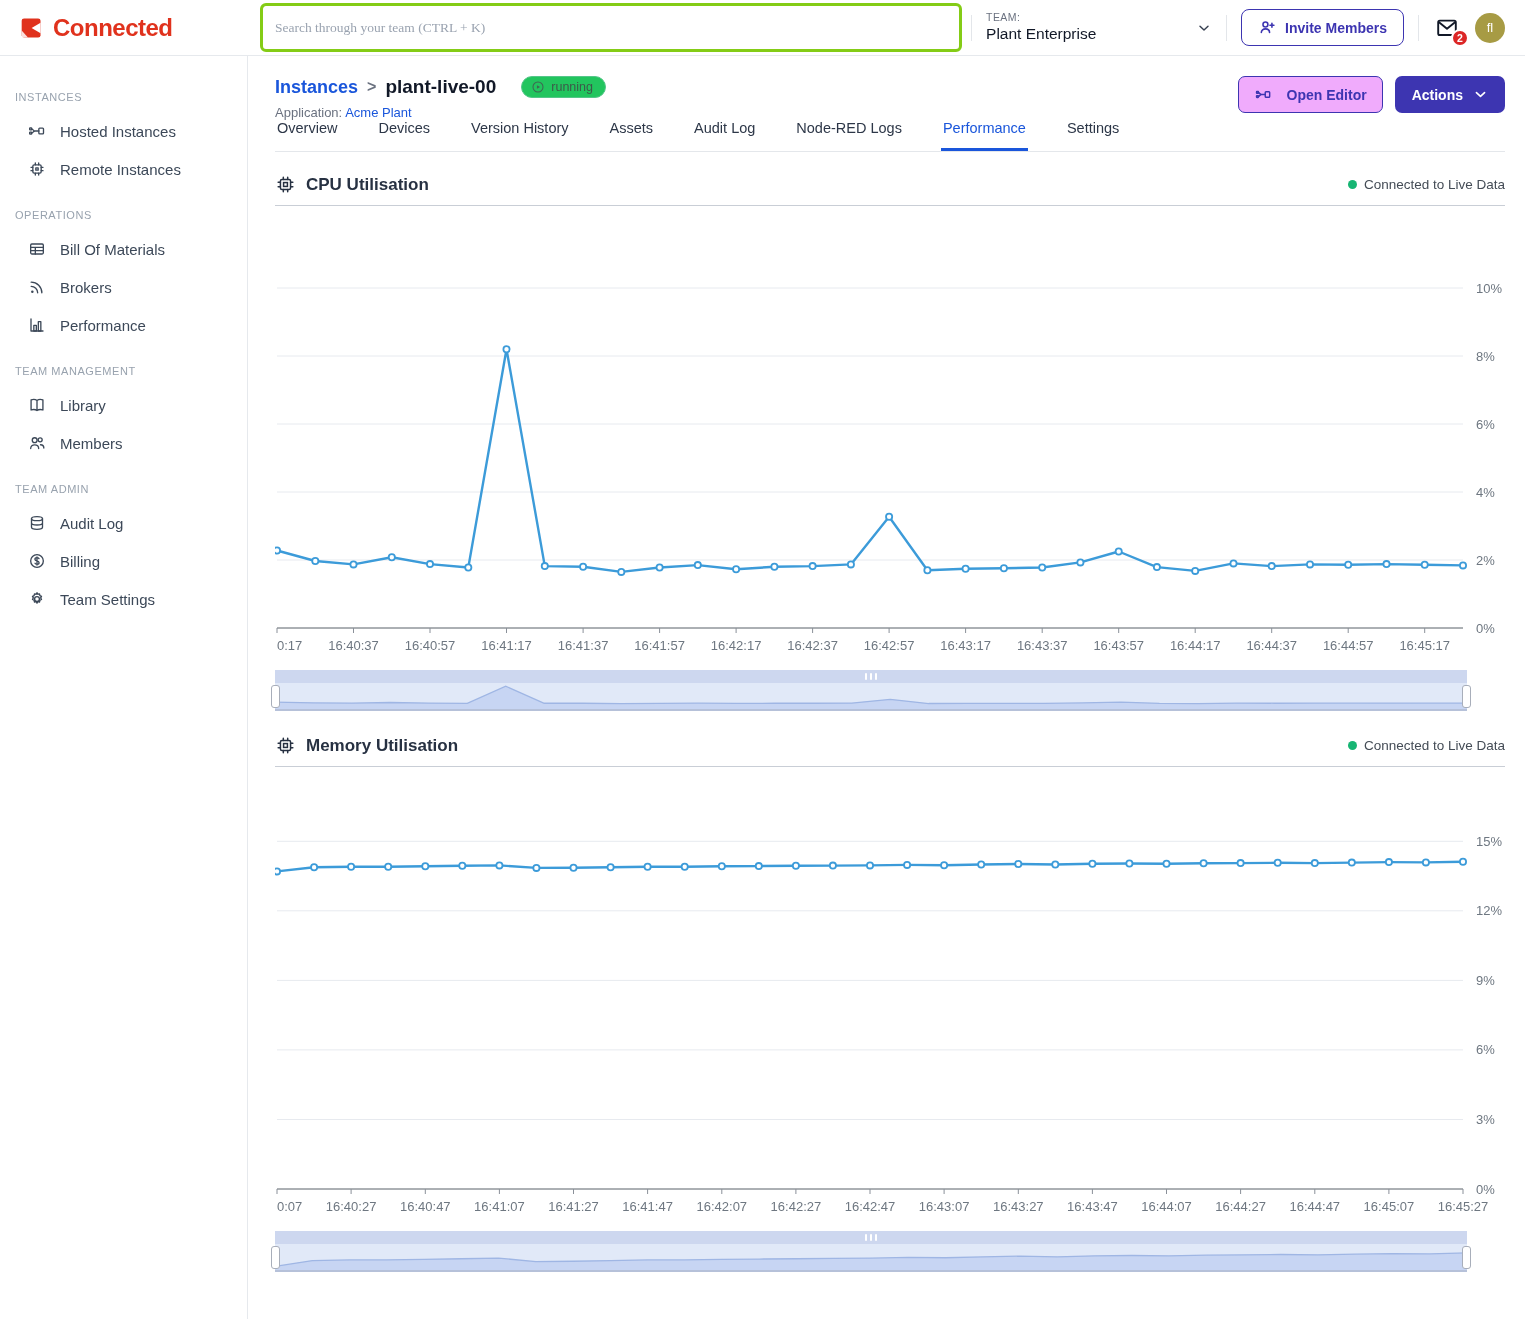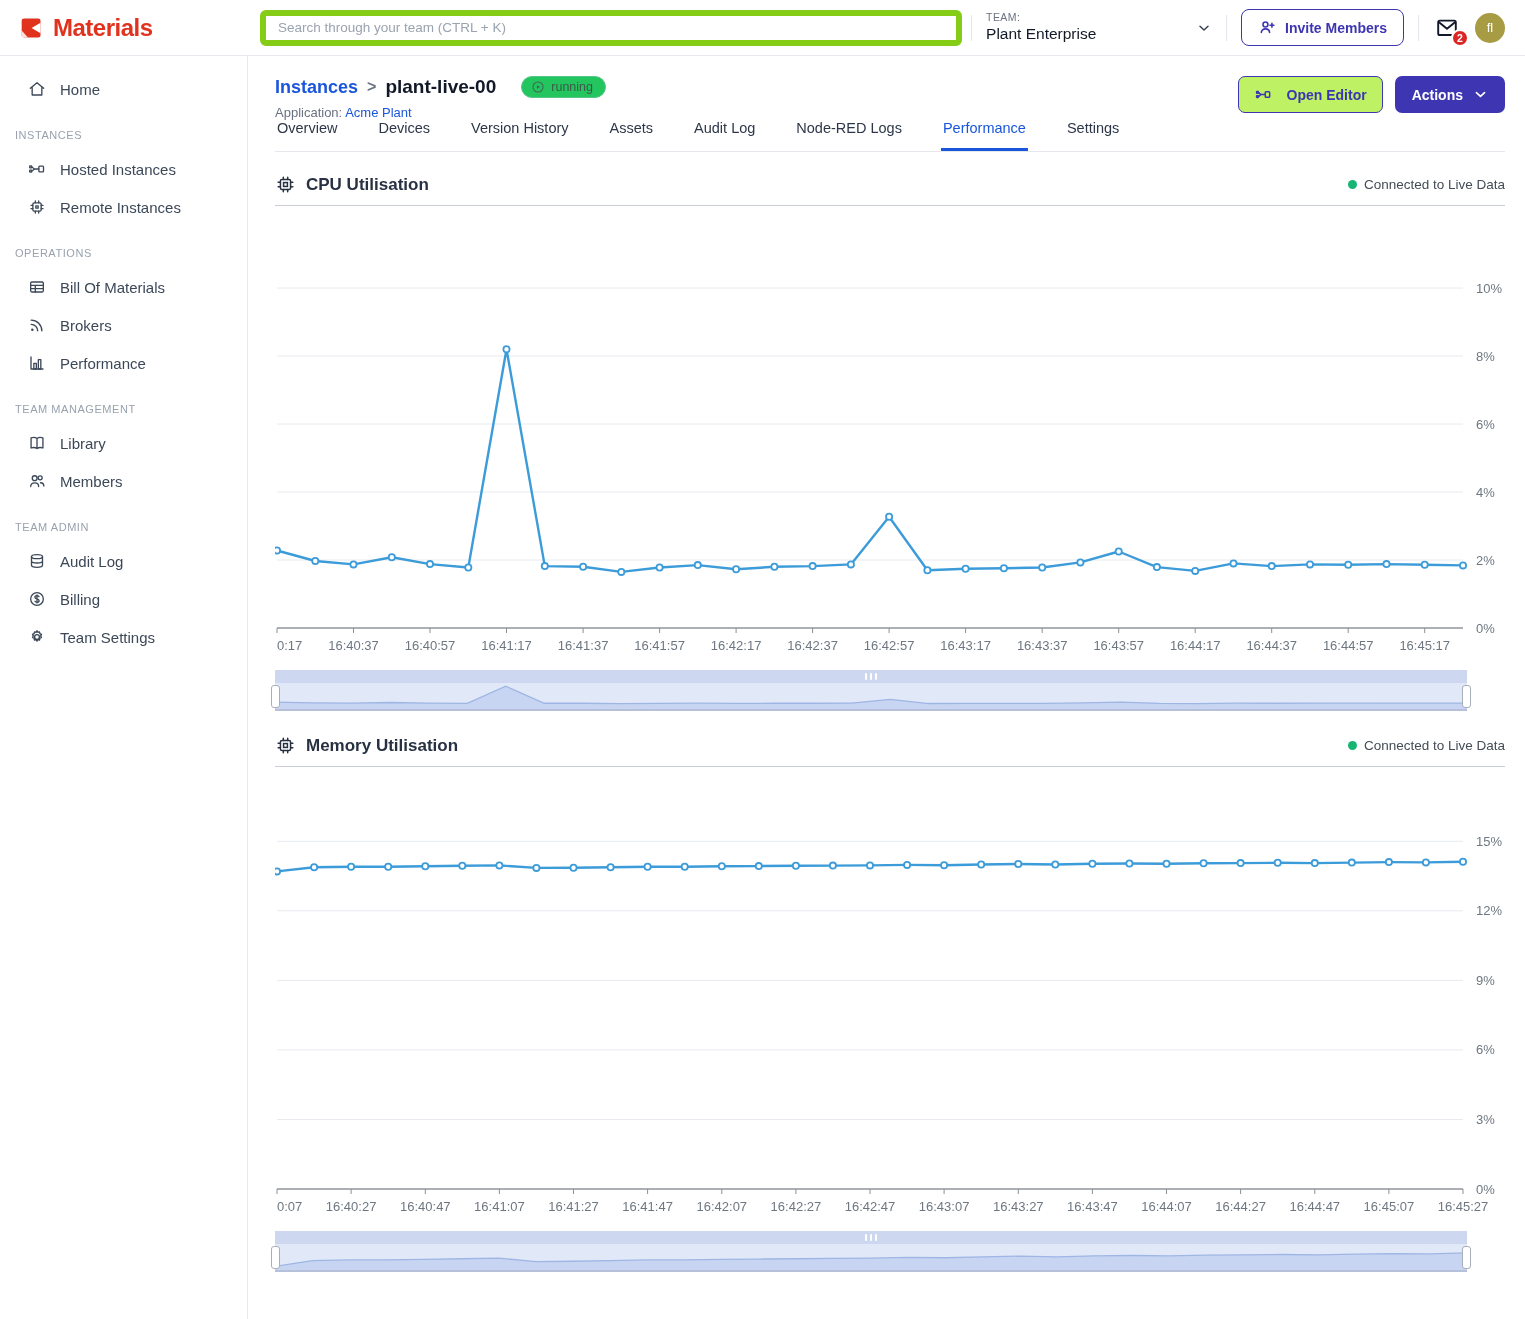--- a/index.html
+++ b/index.html
@@ -9,22 +9,22 @@
     font-family:"Liberation Sans", sans-serif;
     color:#1f2937; background:#ffffff;
   }
   svg.icn { width:20px; height:20px; flex:0 0 auto; }
 
   
   .topbar { height:56px; display:flex; align-items:center; border-bottom:1px solid #e6e9ed; background:#fff; }
   .brand { width:248px; display:flex; align-items:center; gap:9px; padding-left:18px; flex:0 0 auto; cursor:pointer; }
   .brand-mark { width:26px; height:26px; }
   .brand-text { font-size:24px; font-weight:700; color:#e0321d; letter-spacing:-0.5px; }
-  .search { width:702px; height:36px; margin-left:12px; border:6px solid #84cc16; border-radius:6px;
-            padding:0 12px; font-size:13.5px; color:#374151; outline:none; font-family:Liberation Sans, sans-serif; }
+  .search { width:702px; height:49px; margin-left:12px; border:3px solid #84cc16; border-radius:6px;
+            padding:0 12px; font-size:13.5px; color:#374151; outline:none; font-family:Liberation Serif, serif; }
   .search::placeholder { color:#9aa3b0; }
   .topbar-right { margin-left:auto; display:flex; align-items:center; gap:14px; padding-right:20px; }
   .vdiv { width:1px; height:26px; background:#e3e6ea; }
   .team-select { display:flex; align-items:center; width:226px; cursor:pointer; }
   .team-texts { display:flex; flex-direction:column; line-height:1.25; }
   .team-label { font-size:10.5px; color:#6b7280; letter-spacing:.04em; }
   .team-name { font-size:15.5px; color:#111827; }
   .team-select .chev { margin-left:auto; width:16px; height:16px; color:#374151; }
   .invite-btn { display:flex; align-items:center; gap:8px; height:37px; padding:0 16px;
     border:1.8px solid #3d35b1; border-radius:8px; background:#fff; color:#3d35b1;
@@ -55,21 +55,21 @@
   .crumb-sep { font-size:16px; color:#6b7280; font-weight:700; }
   .crumb-name { font-size:19px; font-weight:700; color:#111827; }
   .badge { margin-left:16px; display:inline-flex; align-items:center; gap:6px;
     background:#22c55e; border:1px solid #55c689; border-radius:999px; padding:3px 12px 3px 9px;
     font-size:12.5px; color:#3c5a49; }
   .badge svg { width:14px; height:14px; color:#3f6652; }
   .app-line { margin-top:7px; font-size:13px; color:#6b7280; }
   .app-line a { color:#1a56db; text-decoration:none; cursor:pointer; }
   .head-actions { display:flex; gap:12px; }
   .btn-outline { display:flex; align-items:center; gap:14px; height:37px; padding:0 15px;
-    background:#bef264; border:1.6px solid #3d35b1; color:#3d35b1; border-radius:7px;
+    background:#f0abfc; border:1.6px solid #3d35b1; color:#3d35b1; border-radius:7px;
     font-size:14px; font-weight:700; font-family:inherit; cursor:pointer; }
   .btn-outline svg { width:19px; height:19px; }
   .btn-solid { display:flex; align-items:center; gap:10px; height:37px; padding:0 17px;
     background:#3d35b1; border:none; color:#fff; border-radius:7px;
     font-size:14px; font-weight:700; font-family:inherit; cursor:pointer; }
   .btn-solid svg { width:15px; height:15px; }
 
   
   .tabs { border-bottom:1px solid #e4e7eb; display:flex; }
   .tab { padding:0 2px 12px; margin-right:37px; font-size:14.5px; color:#2d3748;
@@ -100,21 +100,21 @@
 </head>
 <body>
 
 <header class="topbar">
   <div class="brand">
     <svg class="brand-mark" viewBox="0 0 24 24">
       <rect x="3.4" y="3.2" width="17.4" height="17.6" rx="2.2" fill="#e0321d"></rect>
       <path d="M20.8 7.2 12.6 12l8.2 4.8z" fill="#ffffff"></path>
       <path d="M3.4 20.8v-6.6l5.8 6.6z" fill="#ffffff" opacity="0.85"></path>
     </svg>
-    <span class="brand-text">Materials</span>
+    <span class="brand-text">Connected</span>
   </div>
   <input class="search" type="text" placeholder="Search through your team (CTRL + K)" style="">
   <div class="topbar-right">
     <div class="vdiv"></div>
     <div class="team-select">
       <div class="team-texts">
         <span class="team-label">TEAM:</span>
         <span class="team-name">Plant Enterprise</span>
       </div>
       <svg class="chev" viewBox="0 0 24 24" fill="none" stroke="currentColor" stroke-width="2.2" stroke-linecap="round" stroke-linejoin="round">
@@ -138,26 +138,20 @@
       </svg>
       <span class="mail-badge">2</span>
     </div>
     <div class="avatar">fl</div>
   </div>
 </header>
 
 <div class="shell">
 
   <aside class="sidebar">
-      <div class="side-item">
-        <svg class="icn" viewBox="0 0 24 24" fill="none" stroke="currentColor" stroke-width="1.6" stroke-linecap="round" stroke-linejoin="round">
-          <path d="M4 11.2 12 4.4l8 6.8M6.2 10v9.2h11.6V10"></path>
-        </svg>
-        <span>Home</span>
-      </div>
       <div class="side-heading">INSTANCES</div>
       <div class="side-item">
         <svg class="icn" viewBox="0 0 24 24" fill="none" stroke="currentColor" stroke-width="1.6" stroke-linecap="round" stroke-linejoin="round">
           <rect x="14.2" y="8.6" width="5.6" height="6.8" rx="1"></rect>
           <path d="M14.2 12H9.6M9.6 12c-2.3 0-2.3-2.6-4.6-2.6M9.6 12c-2.3 0-2.3 2.6-4.6 2.6"></path>
           <rect x="3.2" y="8.2" width="2.4" height="2.4" rx="0.5"></rect>
           <rect x="3.2" y="13.4" width="2.4" height="2.4" rx="0.5"></rect>
         </svg>
         <span>Hosted Instances</span>
       </div>

